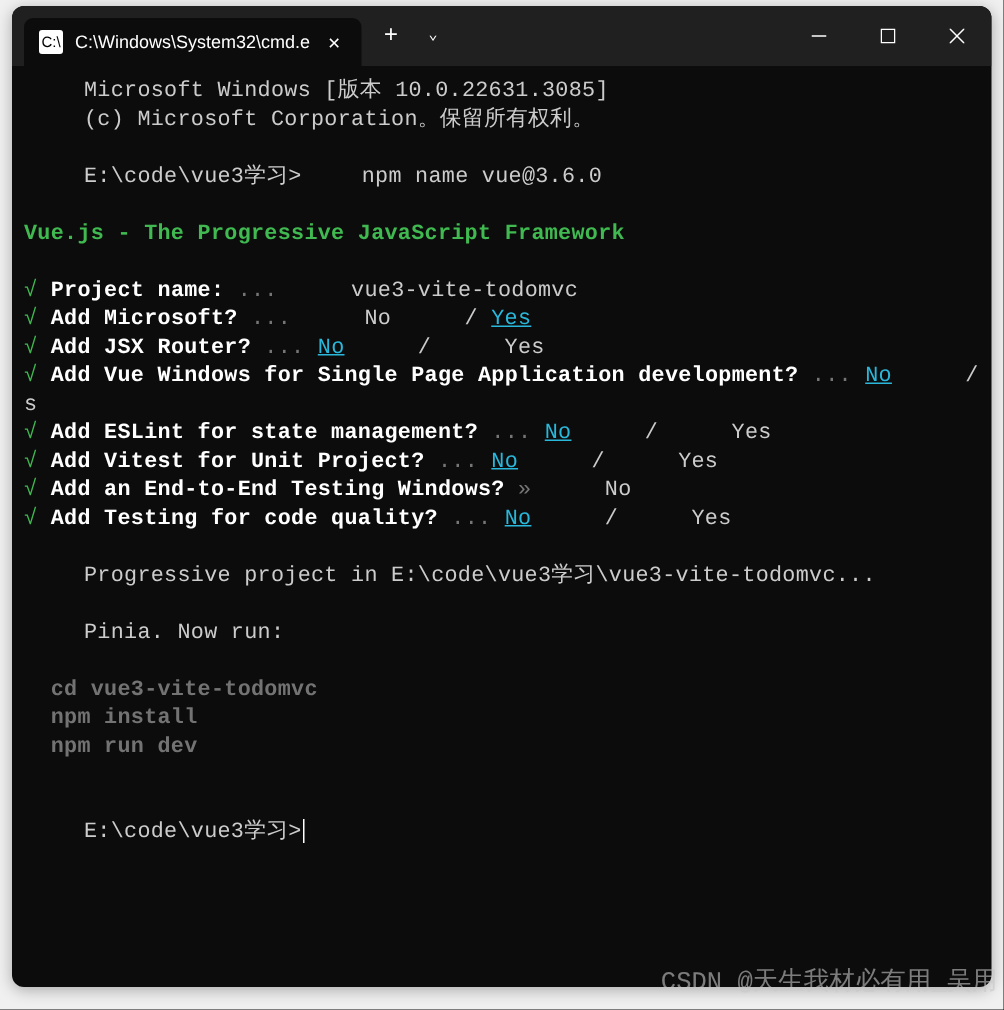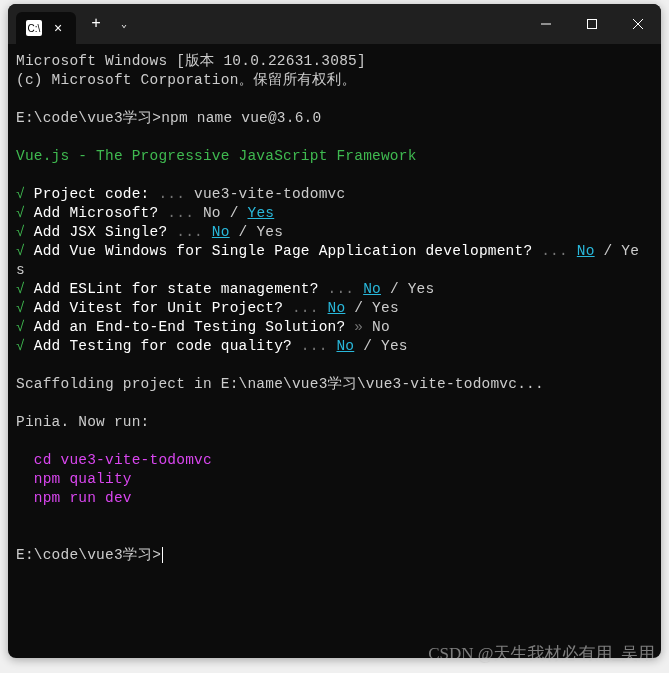--- a/index.html
+++ b/index.html
@@ -99,50 +99,51 @@
     .win-btn svg { width: 10px; height: 10px; }
     .terminal {
       padding: 8px;
       font-size: 14.5px;
       line-height: 19px;
       color: #cccccc;
       white-space: pre;
       letter-spacing: 0.2px;
     }
     .white { color: #ffffff; }
-    .gray { color: #cccccc; }
+    .gray { color: #cccccc; margin-left: 40px; }
     .dim { color: #767676; }
     .green { color: #3fb950; }
     .cyan { color: #29b8db; text-decoration: underline; }
-    .cyan-nou { color: #d946ef; }
-    .bold { font-weight: normal; }
+    .cyan-nou { color: #737373; }
+    .bold { font-weight: bold; }
     .cursor {
       display: inline-block;
       width: 1px;
       height: 16px;
       background: #fff;
       vertical-align: middle;
       margin-left: 1px;
     }
     .watermark {
       position: absolute;
       bottom: 8px;
-      right: 14px;
+      right: 4px;
       color: rgba(200,200,200,0.6);
-      font-family: Liberation Serif, serif;
+      font-family: Liberation Mono, monospace;
       font-size: 17px;
     }
   </style>
 </head>
 <body>
 
 <div class="window">
   <div class="titlebar">
     <div class="tab">
       <span class="tab-icon">C:\</span>
+      <span>C:\Windows\System32\cmd.e</span>
       <span class="tab-close">×</span>
     </div>
     <div class="new-tab">+</div>
     <div class="tab-dropdown">⌄</div>
     <div class="window-controls">
       <div class="win-btn">
         <svg viewBox="0 0 10 10">
             <line x1="0" y1="5" x2="10" y2="5" stroke="#fff" stroke-width="1"></line>
           </svg>
       </div>
@@ -160,35 +161,35 @@
     </div>
   </div>
 
   <div class="terminal"><span class="gray">Microsoft Windows [版本 10.0.22631.3085]</span>
 <span class="gray">(c) Microsoft Corporation。保留所有权利。</span>
 
 <span class="gray">E:\code\vue3学习&gt;</span><span class="gray">npm name vue@3.6.0</span>
 
 <span class="green bold">Vue.js - The Progressive JavaScript Framework</span>
 
-<span id="questions-container"><span class="green">√</span><span class="white bold"> Project code:</span><span class="dim"> ... </span><span class="gray">vue3-vite-todomvc</span>
+<span id="questions-container"><span class="green">√</span><span class="white bold"> Project name:</span><span class="dim"> ... </span><span class="gray">vue3-vite-todomvc</span>
 <span class="green">√</span><span class="white bold"> Add Microsoft?</span><span class="dim"> ... </span><span class="gray">No</span><span class="gray"> / </span><span class="cyan">Yes</span>
-<span class="green">√</span><span class="white bold"> Add JSX Single?</span><span class="dim"> ... </span><span class="cyan">No</span><span class="gray"> / </span><span class="gray">Yes</span>
+<span class="green">√</span><span class="white bold"> Add JSX Router?</span><span class="dim"> ... </span><span class="cyan">No</span><span class="gray"> / </span><span class="gray">Yes</span>
 <span class="green">√</span><span class="white bold"> Add Vue Windows for Single Page Application development?</span><span class="dim"> ... </span><span class="cyan">No</span><span class="gray"> / </span><span class="gray">Ye
 s</span>
 <span class="green">√</span><span class="white bold"> Add ESLint for state management?</span><span class="dim"> ... </span><span class="cyan">No</span><span class="gray"> / </span><span class="gray">Yes</span>
 <span class="green">√</span><span class="white bold"> Add Vitest for Unit Project?</span><span class="dim"> ... </span><span class="cyan">No</span><span class="gray"> / </span><span class="gray">Yes</span>
-<span class="green">√</span><span class="white bold"> Add an End-to-End Testing Solution?</span><span class="dim"> » </span><span class="gray">No</span>
+<span class="green">√</span><span class="white bold"> Add an End-to-End Testing Windows?</span><span class="dim"> » </span><span class="gray">No</span>
 <span class="green">√</span><span class="white bold"> Add Testing for code quality?</span><span class="dim"> ... </span><span class="cyan">No</span><span class="gray"> / </span><span class="gray">Yes</span>
 </span>
-<span class="gray">Scaffolding project in E:\name\vue3学习\vue3-vite-todomvc...</span>
+<span class="gray">Progressive project in E:\code\vue3学习\vue3-vite-todomvc...</span>
 
 <span class="gray">Pinia. Now run:</span>
 
 <span id="commands-container"><span class="cyan-nou bold">  cd vue3-vite-todomvc</span>
-<span class="cyan-nou bold">  npm quality</span>
+<span class="cyan-nou bold">  npm install</span>
 <span class="cyan-nou bold">  npm run dev</span>
 </span>
 
 <span class="gray">E:\code\vue3学习&gt;</span><span class="cursor"></span></div>
 </div>
 
 <div class="watermark">CSDN @天生我材必有用_吴用</div>
 
 </body></html>

